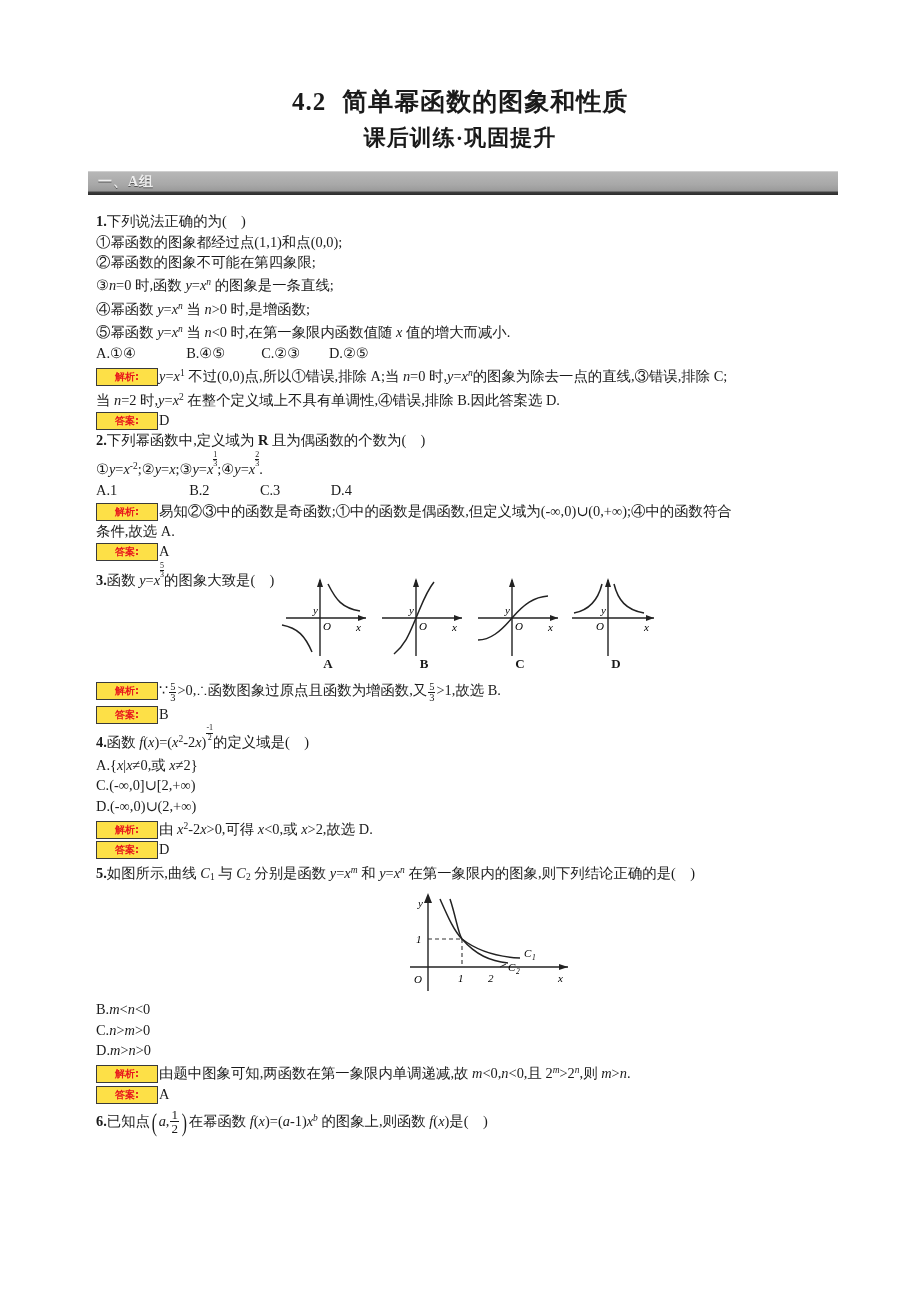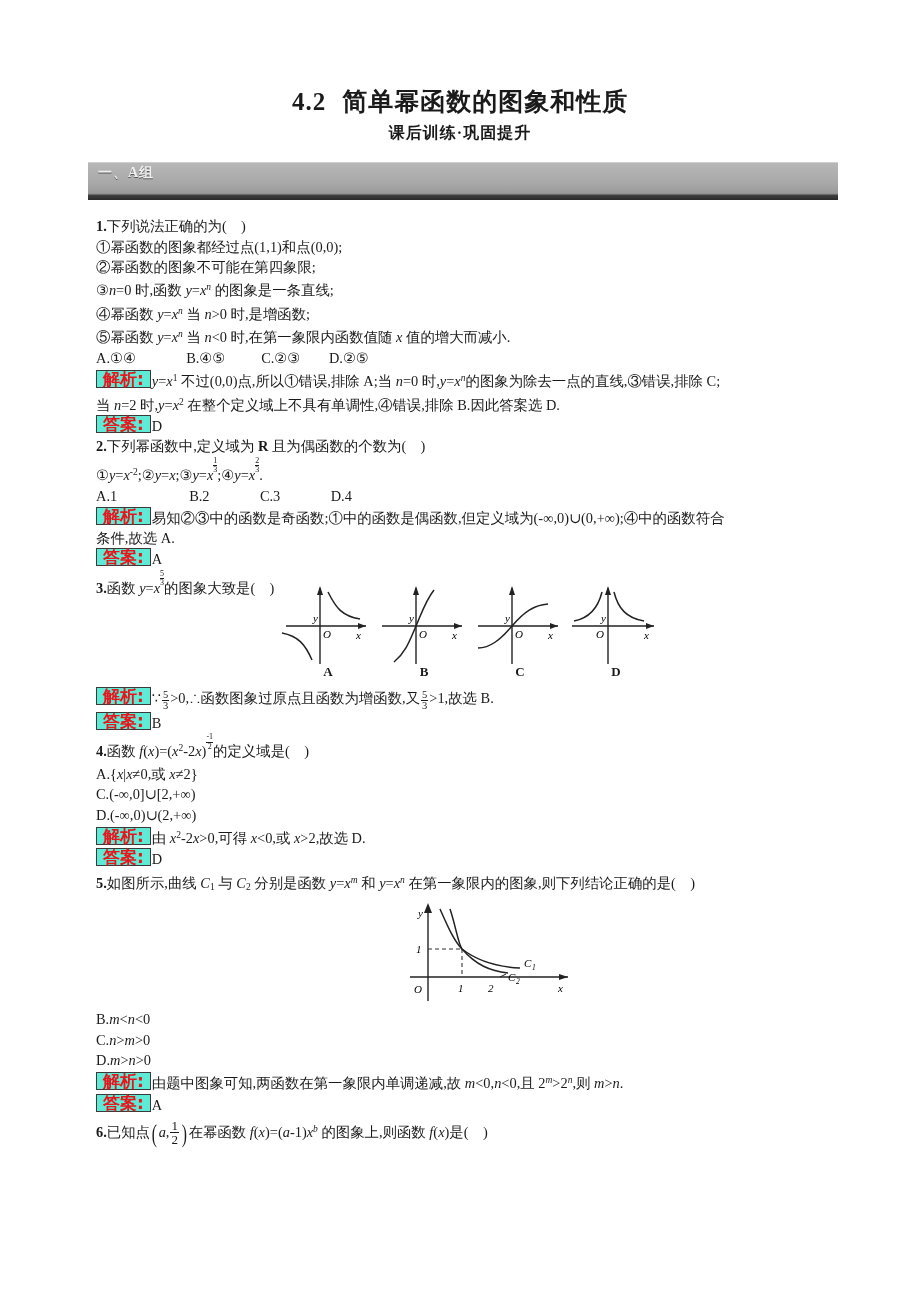--- a/index.html
+++ b/index.html
@@ -30,31 +30,31 @@
   .main-title {
     font-size: 25px;
     font-weight: bold;
     letter-spacing: 1px;
     line-height: 1.25;
   }
   .main-title .num {
     margin-right: 16px;
   }
   .sub-title {
-    font-size: 16px;
+    font-size: 22px;
     font-weight: bold;
     margin-top: 6px;
     letter-spacing: 1px;
   }
 
   
   .section-bar {
     position: relative;
     margin: 18px 82px 0 88px;
-    height: 38px;
+    height: 24px;
     background: linear-gradient(to bottom, #b7b7b7 0%, #a8a8a8 55%, #9a9a9a 82%, #3d3d3d 88%, #2b2b2b 100%);
     border-top: 1px solid #cfcfcf;
     box-sizing: border-box;
   }
   .section-bar .bar-label {
     position: absolute;
     left: 10px;
     top: 1px;
     font-size: 14px;
     font-weight: bold;
@@ -81,24 +81,24 @@
     white-space: pre;
   }
   .sol-line {
     margin: 0;
     line-height: 20.4px;
   }
   .tag {
     display: inline-block;
     color: #e8161c;
     font-weight: bold;
-    font-size: 17px;
-    background: #5eead4;
+    font-size: 10px;
+    background: #fde047;
     border: 1px solid #3a3a3a;
-    padding: 0 6px;
+    padding: 0 18px;
     line-height: 16px;
     vertical-align: 1px;
     margin-right: 1px;
     font-family: "DejaVu Sans", sans-serif;
   }
   i, .it { font-style: italic; }
   sup, sub {
     font-size: 9.5px;
     font-style: normal;
   }

